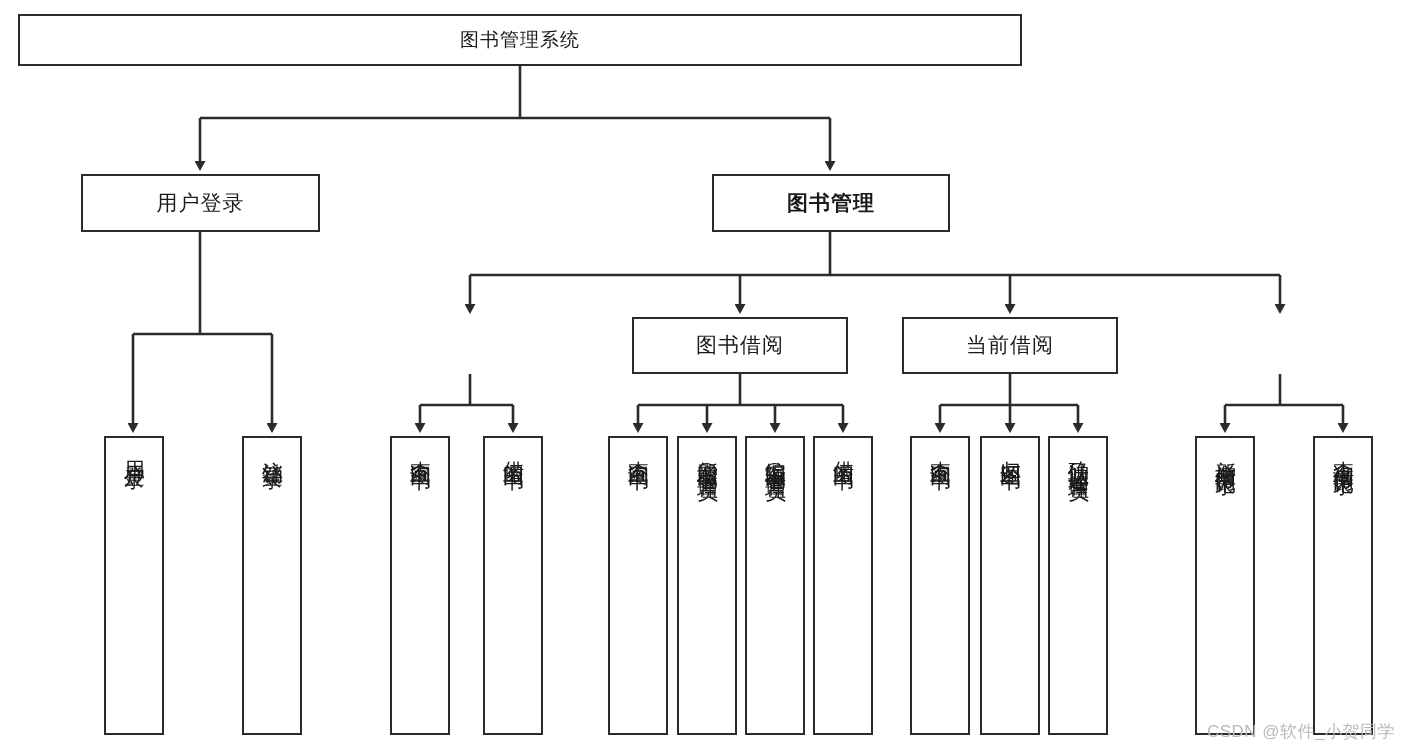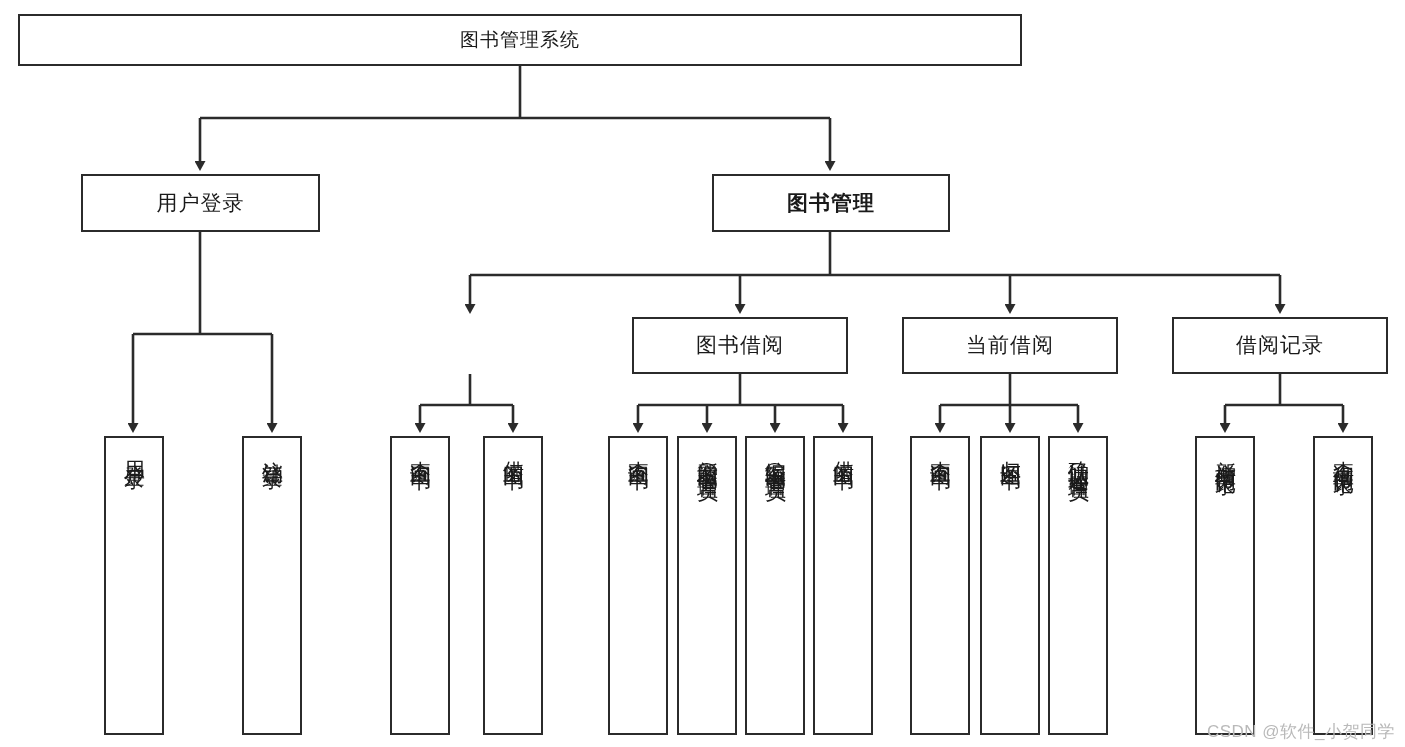--- a/index.html
+++ b/index.html
@@ -135,23 +135,20 @@
   <div class="node horiz" style="left:712px; top:174px; width:238px; height:58px;font-weight:bold;">
     <span class="lbl">图书管理</span>
   </div>
 
   <div class="node horiz" style="left:632px; top:317px; width:216px; height:57px;">
     <span class="lbl">图书借阅</span>
   </div>
   <div class="node horiz" style="left:902px; top:317px; width:216px; height:57px;">
     <span class="lbl">当前借阅</span>
   </div>
-  <div class="node horiz" style="left:1172px; top:317px; width:216px; height:57px;">
-    <span class="lbl">借阅记录</span>
-  </div>
 
   <div class="node vert" style="left:104px; top:436px; width:60px; height:299px;">
     <span class="lbl">用户登录</span>
   </div>
   <div class="node vert" style="left:242px; top:436px; width:60px; height:299px;">
     <span class="lbl">注销登录</span>
   </div>
   <div class="node vert" style="left:390px; top:436px; width:60px; height:299px;">
     <span class="lbl">查询图书</span>
   </div>

